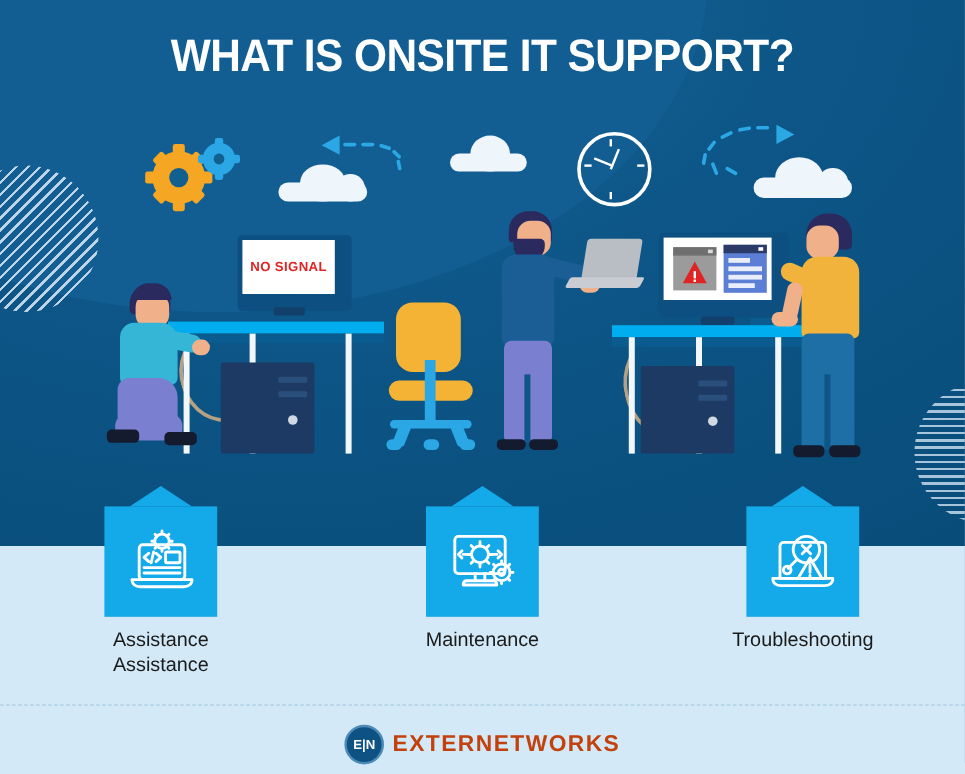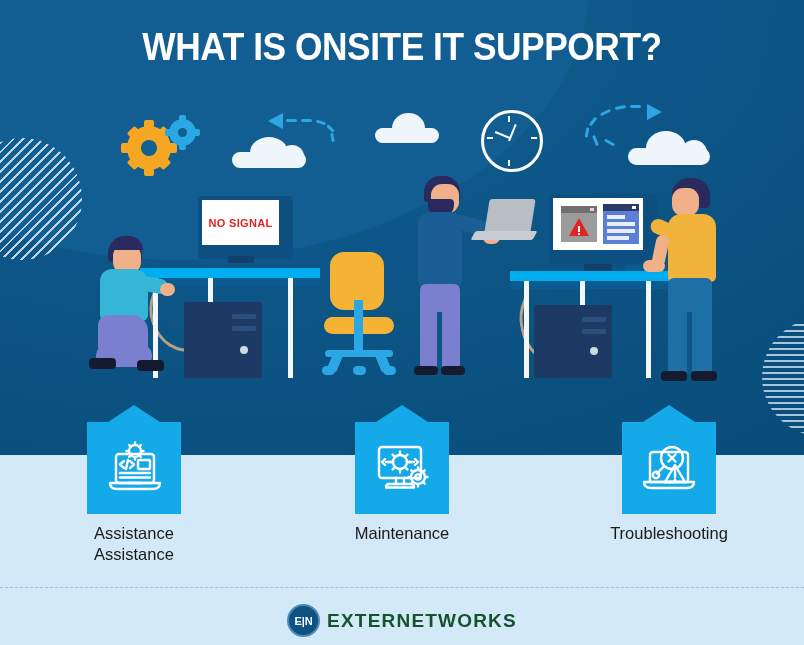--- a/index.html
+++ b/index.html
@@ -105,21 +105,21 @@
     color:#1a1a1a;font-size:16.5px;line-height:21px;}
 
   .divider{position:absolute;left:0;top:587px;width:804px;height:0;
     border-top:1px dashed #9fc3de;}
 
   .brand{position:absolute;left:0;top:604px;width:804px;display:flex;
     align-items:center;justify-content:center;gap:7px;}
   .brand .badge{width:29px;height:29px;border-radius:50%;background:#0e5183;
     border:2px solid #4d8ab5;display:flex;align-items:center;justify-content:center;
     color:#ffffff;font-size:11px;font-weight:bold;letter-spacing:0px;}
-  .brand .word{color:#14532d;font-size:19px;font-weight:bold;letter-spacing:1.2px;}
+  .brand .word{color:#c2410c;font-size:19px;font-weight:bold;letter-spacing:1.2px;}
 </style>
 </head>
 <body>
 
 <div class="stage">
 
   <div class="bg-dark"></div>
   <div class="bg-dark-grad"></div>
   <div class="bg-arc"></div>
   <div class="bg-light"></div>

